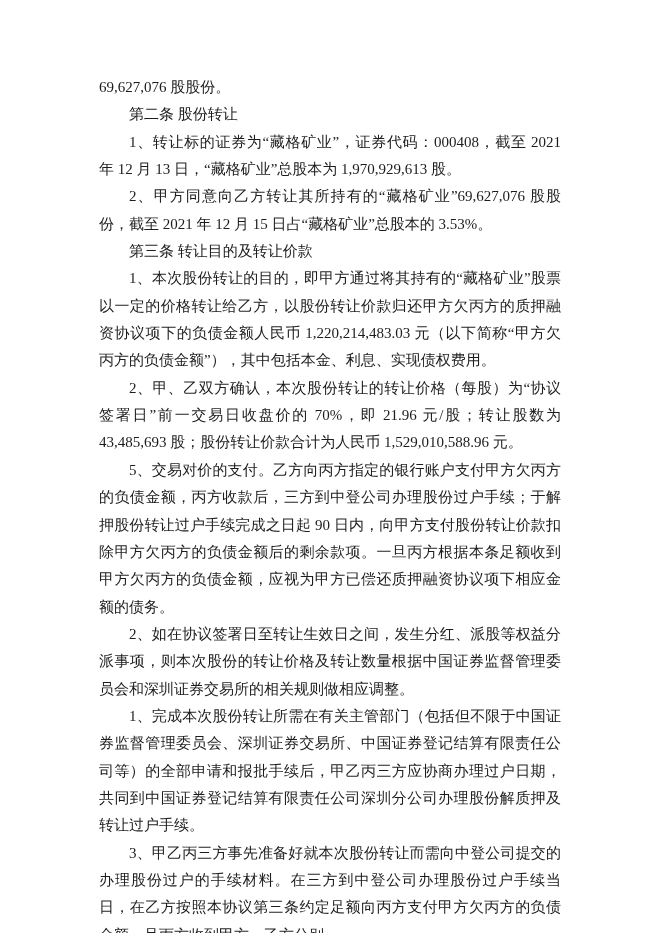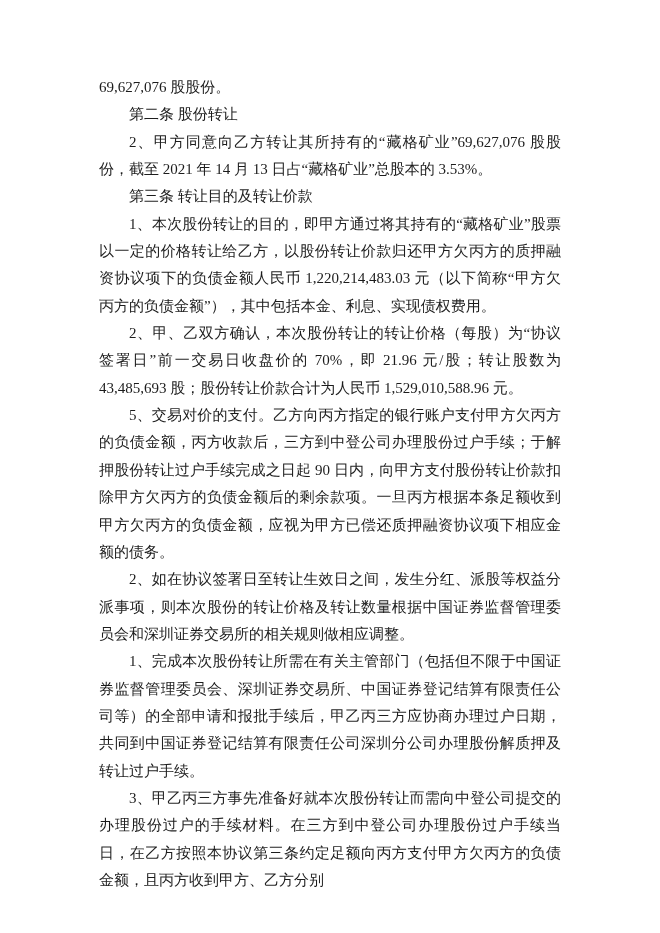--- a/index.html
+++ b/index.html
@@ -40,21 +40,22 @@
     font-weight: normal;
   }
 </style>
 </head>
 <body>
 
 <div class="page">
   <div class="content">
     <p class="continuation">69,627,076 股股份。</p>
     <p class="heading">第二条 股份转让</p>
-    <p class="para">2、甲方同意向乙方转让其所持有的“藏格矿业”69,627,076 股股份，截至 2021 年 14 月 13 日占“藏格矿业”总股本的 3.53%。</p>
+    <p class="para">1、转让标的证券为“藏格矿业”，证券代码：000408，截至 2021 年 12 月 13 日，“藏格矿业”总股本为 1,970,929,613 股。</p>
+    <p class="para">2、甲方同意向乙方转让其所持有的“藏格矿业”69,627,076 股股份，截至 2021 年 12 月 15 日占“藏格矿业”总股本的 3.53%。</p>
     <p class="heading">第三条 转让目的及转让价款</p>
     <p class="para">1、本次股份转让的目的，即甲方通过将其持有的“藏格矿业”股票以一定的价格转让给乙方，以股份转让价款归还甲方欠丙方的质押融资协议项下的负债金额人民币 1,220,214,483.03 元（以下简称“甲方欠丙方的负债金额”），其中包括本金、利息、实现债权费用。</p>
     <p class="para">2、甲、乙双方确认，本次股份转让的转让价格（每股）为“协议签署日”前一交易日收盘价的 70%，即 21.96 元/股；转让股数为 43,485,693 股；股份转让价款合计为人民币 1,529,010,588.96 元。</p>
     <p class="para">5、交易对价的支付。乙方向丙方指定的银行账户支付甲方欠丙方的负债金额，丙方收款后，三方到中登公司办理股份过户手续；于解押股份转让过户手续完成之日起 90 日内，向甲方支付股份转让价款扣除甲方欠丙方的负债金额后的剩余款项。一旦丙方根据本条足额收到甲方欠丙方的负债金额，应视为甲方已偿还质押融资协议项下相应金额的债务。</p>
     <p class="para">2、如在协议签署日至转让生效日之间，发生分红、派股等权益分派事项，则本次股份的转让价格及转让数量根据中国证券监督管理委员会和深圳证券交易所的相关规则做相应调整。</p>
     <p class="para">1、完成本次股份转让所需在有关主管部门（包括但不限于中国证券监督管理委员会、深圳证券交易所、中国证券登记结算有限责任公司等）的全部申请和报批手续后，甲乙丙三方应协商办理过户日期，共同到中国证券登记结算有限责任公司深圳分公司办理股份解质押及转让过户手续。</p>
     <p class="para">3、甲乙丙三方事先准备好就本次股份转让而需向中登公司提交的办理股份过户的手续材料。在三方到中登公司办理股份过户手续当日，在乙方按照本协议第三条约定足额向丙方支付甲方欠丙方的负债金额，且丙方收到甲方、乙方分别</p>
   </div>
 </div>
 

